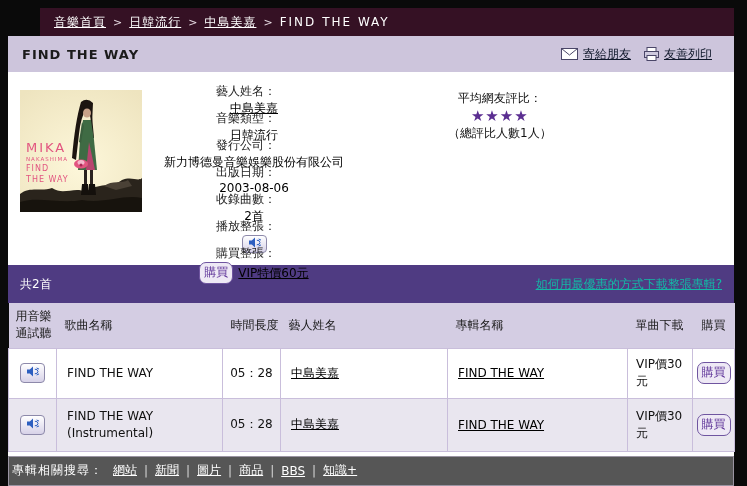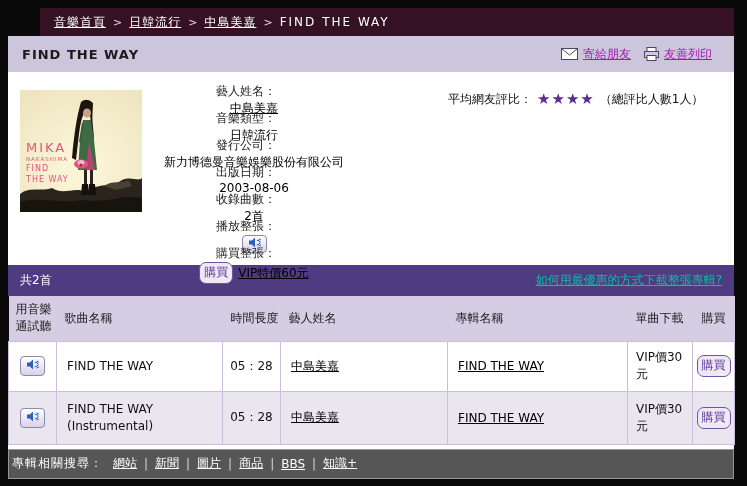--- a/index.html
+++ b/index.html
@@ -20,37 +20,37 @@
   .crumb-sep { margin:0 7px; font-size:11px; color:#e8dce4; letter-spacing:0; }
   .crumb-current { letter-spacing:2px; }
 
   
   .title-bar {
     height:36px; background:#cdc5dc; display:flex; align-items:center;
     justify-content:space-between; padding:0 14px;
   }
   .page-title { font-weight:bold; font-size:13px; color:#1b1b1b; letter-spacing:1px; }
   .title-actions { display:flex; align-items:center; gap:5px; color:#241f3d; }
-  .title-actions a { color:#a21caf; text-decoration:underline; margin-right:8px; }
+  .title-actions a { color:#0f172a; text-decoration:underline; margin-right:8px; }
   .title-actions .icon { display:inline-flex; }
 
   
   .white-area { position:relative; height:193px; background:#fff; }
   .cover { position:absolute; left:12px; top:18px; width:122px; height:122px; }
   .details { position:absolute; left:152px; top:11px; }
   .detail-row { display:flex; align-items:center; height:27px;flex-direction:column; }
   .detail-label { width:72px; color:#222; }
   .detail-value { margin-left:4px; color:#000; }
   a.dark-link { color:#000; text-decoration:underline; }
-  .rating { position:absolute; left:440px; top:18px; display:flex; align-items:center; }
+  .rating { position:absolute; left:440px; top:18px; display:flex; align-items:center;flex-direction:column; }
   .stars { color:#5b2e91; font-size:15px; letter-spacing:1px; margin:0 5px; }
 
   
   .list-bar {
-    height:31px; background:#4f3b82; color:#fff; display:flex; align-items:center;
+    height:38px; background:#4f3b82; color:#fff; display:flex; align-items:center;
     justify-content:space-between; padding:0 12px;
   }
   .list-bar a { color:#14b8a6; text-decoration:underline; }
 
   
   table { width:726px; border-collapse:collapse; table-layout:fixed; font-size:12px; }
   thead th {
     background:#d4cde3; height:45px; font-weight:normal; text-align:left;
     padding-left:8px; color:#1a1a1a; vertical-align:middle;
   }

